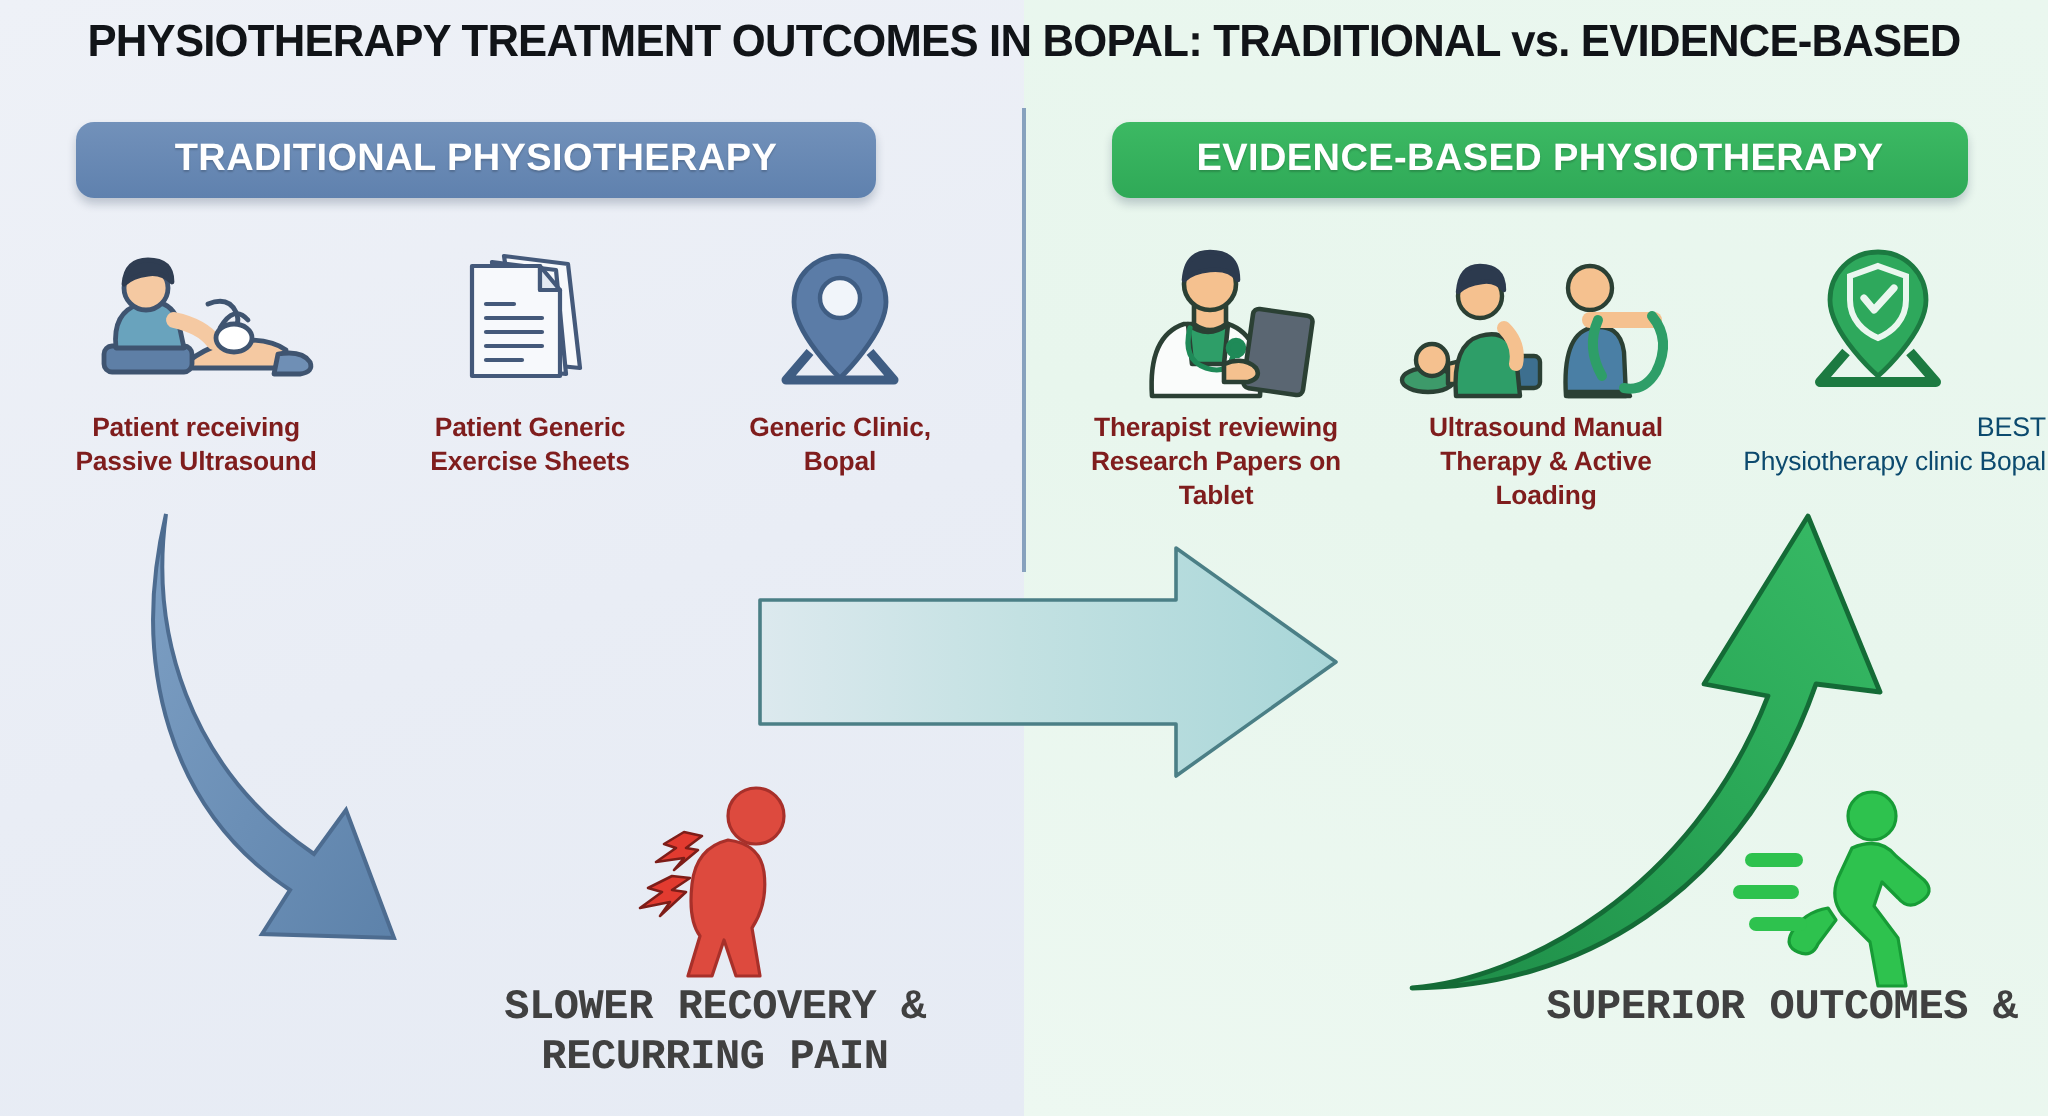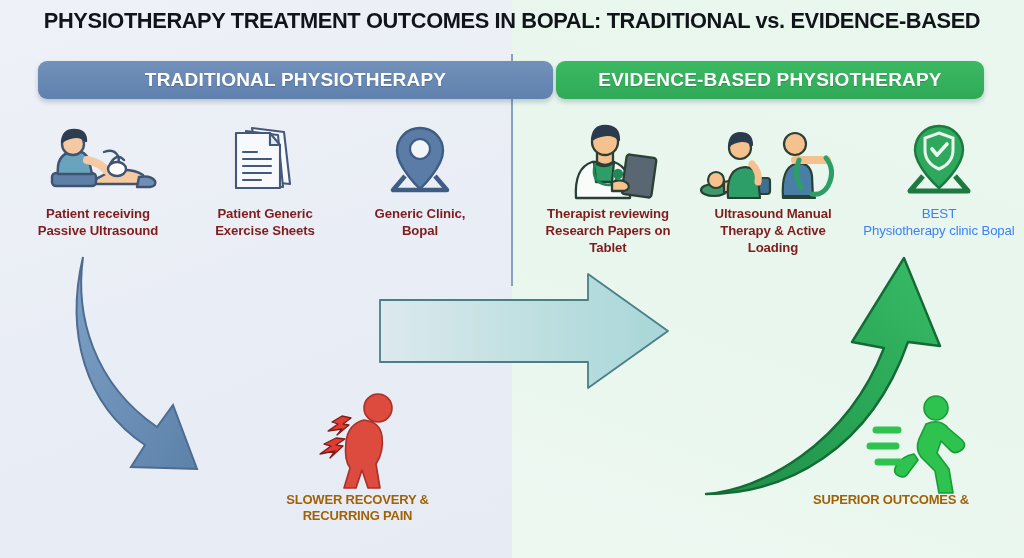--- a/index.html
+++ b/index.html
@@ -31,58 +31,58 @@
   
   .badge {
     position: absolute; height: 38px; border-radius: 9px;
     display: flex; align-items: center; justify-content: center;
     color: #ffffff; font-weight: 700; font-size: 19px;
     letter-spacing: 0.2px; white-space: nowrap;
     box-shadow: 0 3px 5px rgba(20,40,70,.22);
     text-shadow: 0 1px 1px rgba(0,0,0,.18);
   }
   #badge-traditional {
-    left: 38px; top: 61px; width: 515px;
+    left: 38px; top: 61px; width: 400px;
     background: linear-gradient(180deg,#7291ba 0%, #5f81ae 100%);
     text-align: right;
   }
   #badge-evidence {
     left: 556px; top: 61px; width: 428px;
     background: linear-gradient(180deg,#3cb963 0%, #2fa957 100%);
     justify-content: center;
   }
   
   .card { position: absolute; text-align: center; }
   .card .art { height: 80px; display:flex; align-items:flex-end; justify-content:center; }
   .card .caption {
     margin-top: 7px; font-size: 13.2px; font-weight: 700;
     line-height: 1.30; color: #7f1d1d; letter-spacing: -0.1px;
   }
-  .card.light .caption { font-weight: 400; font-size: 13.2px; color:#3b82f6;}
+  .card.light .caption { font-weight: 400; font-size: 13.2px; color:#0c4a6e;text-align:right;}
   .card.light .caption .big { display:block; font-weight:400; font-size:13.4px;}
   
   #card-ultrasound { left: 18px;  top: 118px; width: 160px; }
   #card-sheets     { left: 195px; top: 118px; width: 140px; }
   #card-clinic     { left: 350px; top: 118px; width: 140px; }
   
   #card-research   { left: 528px; top: 118px; width: 160px; }
   #card-manual     { left: 693px; top: 118px; width: 160px; }
   #card-best       { left: 855px; top: 118px; width: 168px; }
   
   #shift-arrow { position: absolute; left: 378px; top: 272px; width: 292px; height: 118px; }
   #shift-arrow .label {
     position: absolute; left: 18px; top: 30px; width: 210px;
     text-align: center; font-size: 19.5px; font-weight: 700;
     line-height: 1.14; color: #14181c; letter-spacing: -0.3px;
   }
   
   .outcome { position: absolute; text-align: center; }
   .outcome .text {
-    font-size: 13px; font-weight: 700; line-height: 1.2;
-    color: #a16207; letter-spacing: -0.2px;
+    font-size: 21px; font-weight: 700; line-height: 1.2;
+    color: #404040; letter-spacing: -0.2px; font-family: Liberation Mono, monospace;
   }
   #outcome-left  { left: 230px; top: 492px; width: 255px; }
   #outcome-right { left: 760px; top: 492px; width: 262px; }
   svg { display: block; overflow: visible; }
 </style>
 </head>
 <body>
 
 <div id="stage">
 

